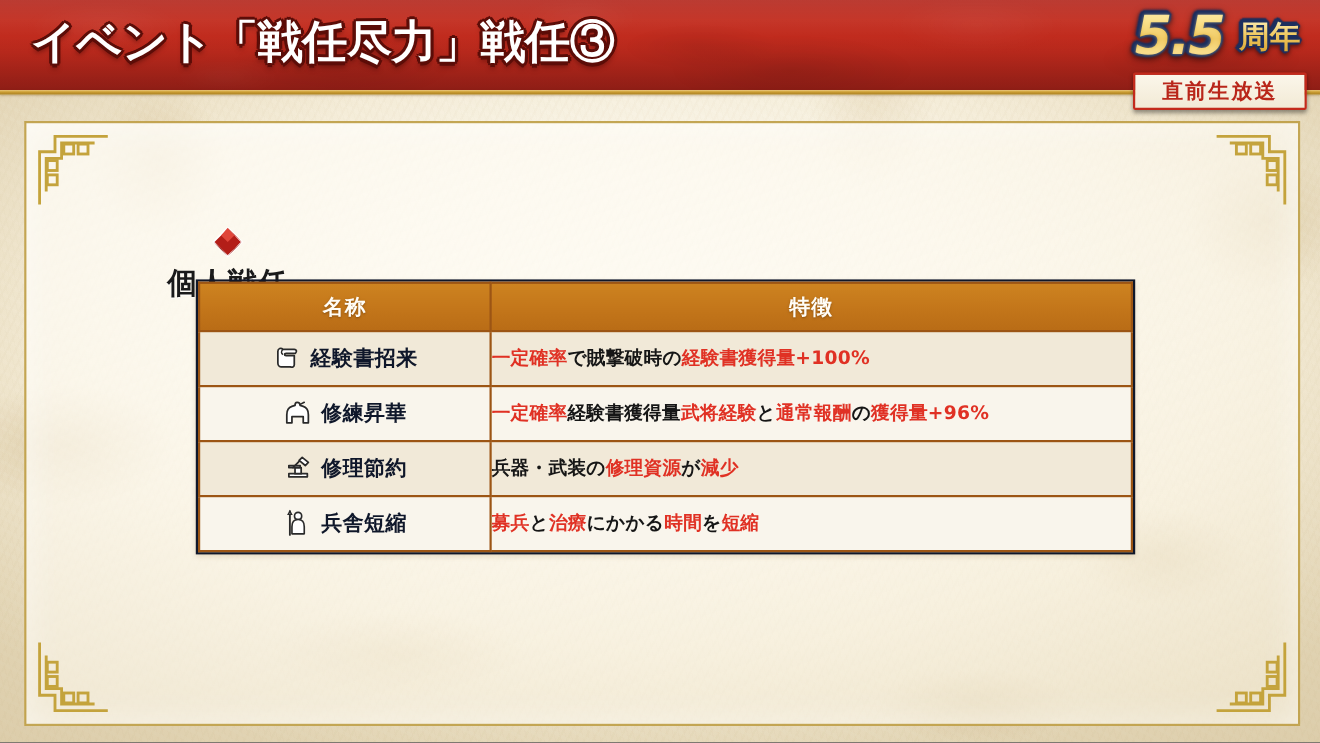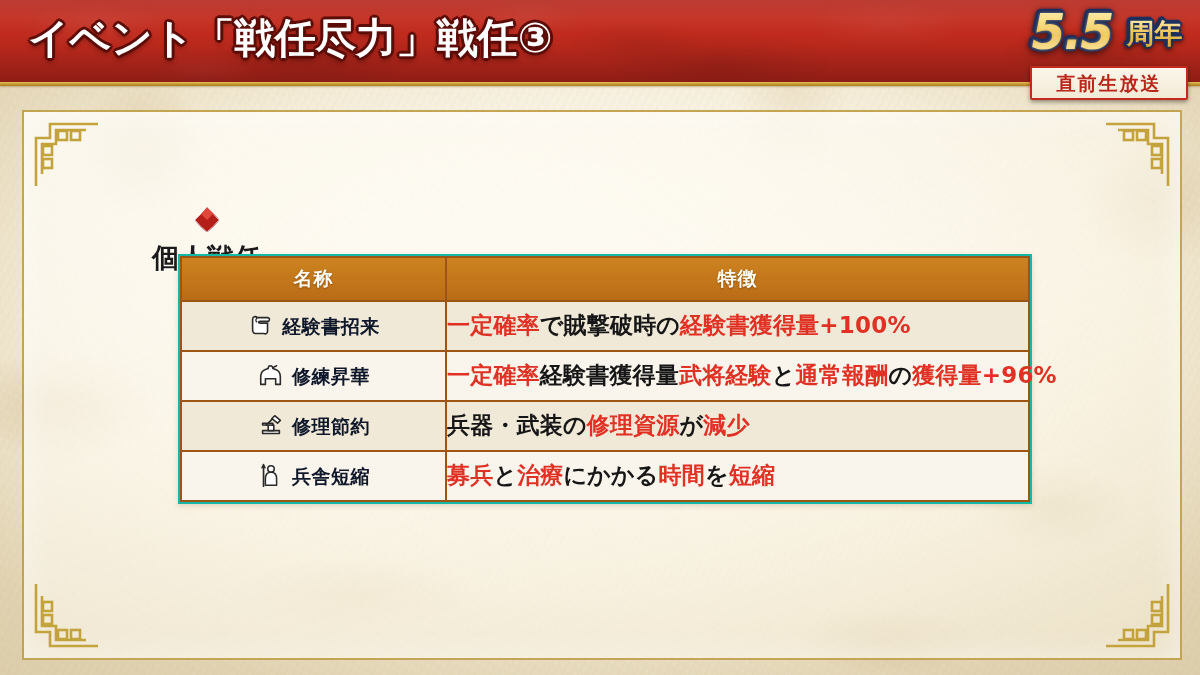--- a/index.html
+++ b/index.html
@@ -94,20 +94,21 @@
     top: 11px;
     font-size: 41px;
     font-weight: 700;
     color: #ffffff;
     letter-spacing: -.5px;
     white-space: nowrap;
     text-shadow:
       -2px -2px 0 #5c0d08, 2px -2px 0 #5c0d08, -2px 2px 0 #5c0d08, 2px 2px 0 #5c0d08,
       -3px 0 0 #5c0d08, 3px 0 0 #5c0d08, 0 -3px 0 #5c0d08, 0 3px 0 #5c0d08,
       0 4px 5px rgba(60,8,5,.6);
+    font-family: Liberation Mono, monospace;
   }
 
   
   .logo-wrap {
     position: absolute;
     right: 8px;
     top: 2px;
     width: 170px;
     height: 108px;
   }
@@ -212,21 +213,21 @@
     line-height: 1;
     text-shadow: 0 1px 0 rgba(255,255,255,.8);
   }
 
   
   .table {
     position: absolute;
     left: 178px;
     top: 254px;
     width: 850px;
-    border: 2px solid #14b8a6;
+    border: 2px solid #0f172a;
     border-collapse: collapse;
     box-shadow: 0 2px 5px rgba(140,100,40,.22);
   }
   .table table {
     border-collapse: collapse;
     width: 100%;
     table-layout: fixed;
   }
   .table th, .table td {
     border: 2px solid #9c5514;
@@ -266,21 +267,21 @@
     color: #0f172a;
     letter-spacing: .5px;
     line-height: 1;
   }
 
   .cell-desc {
     vertical-align: middle;
     padding-left: 14px;
   }
   .desc-text {
-    font-size: 23px;
+    font-size: 17px;
     font-weight: 700;
     color: #161616;
     letter-spacing: .2px;
     line-height: 1.1;
     white-space: nowrap;
   }
   .hl { color: #e03124; }
 </style>
 </head>
 <body>

